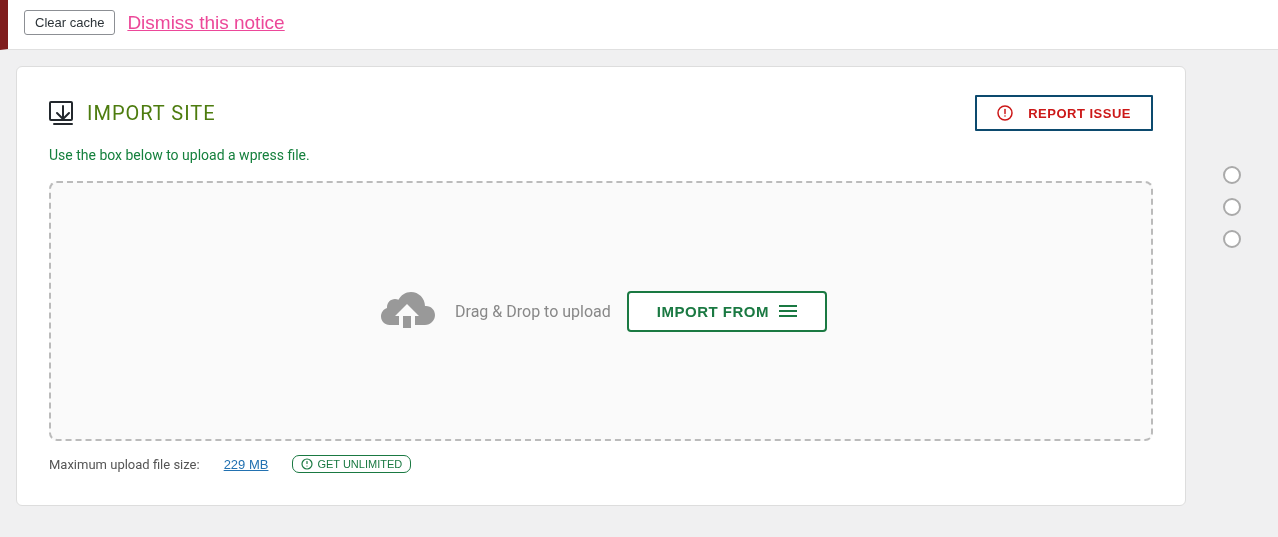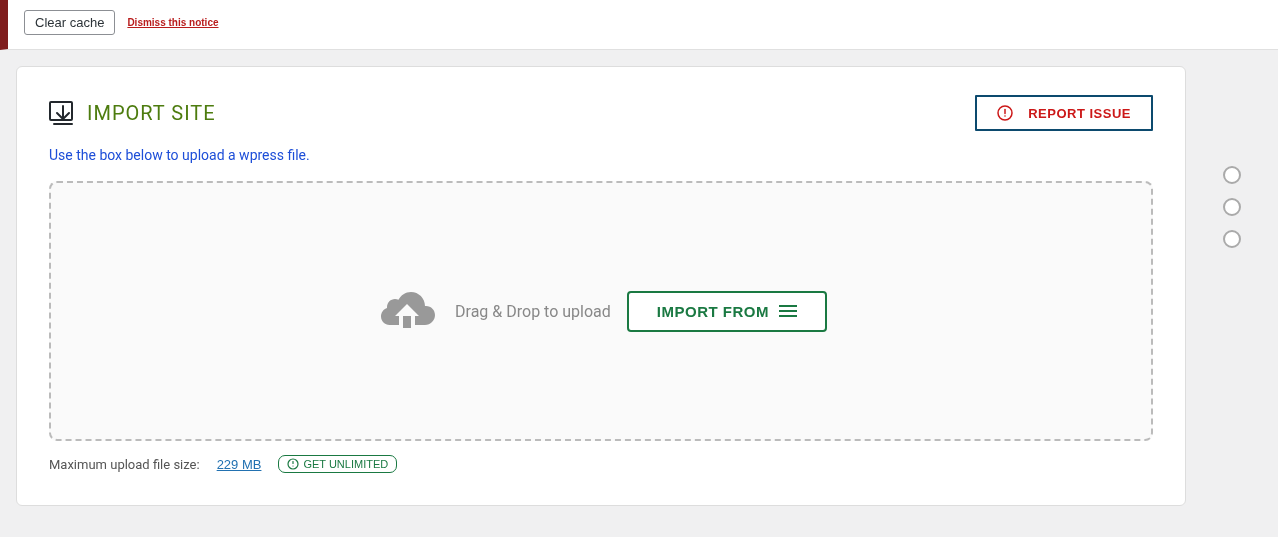--- a/index.html
+++ b/index.html
@@ -25,27 +25,26 @@
     .clear-cache-btn {
       border: 1px solid #8c8f94;
       background: #fff;
       color: #2c3338;
       font-size: 13px;
       padding: 4px 10px;
       cursor: pointer;
       border-radius: 3px;
     }
     .dismiss-link {
-      color: #b91c1c;
+      color: #ec4899;
       text-decoration: underline;
-      font-size: 10px;
+      font-size: 19px;
       cursor: pointer;
       background: none;
       border: none;
-      font-weight: bold;
     }
 
     
     .main-area {
       display: flex;
       padding: 16px;
       gap: 16px;
     }
 
     
@@ -92,21 +91,21 @@
       border-radius: 1px;
       display: flex;
       align-items: center;
       gap: 15px;
       letter-spacing: 0.5px;
       text-transform: uppercase;
     }
 
     .card-description {
       font-size: 14px;
-      color: #1d4ed8;
+      color: #15803d;
       margin-bottom: 18px;
     }
 
     
     .drop-zone {
       border: 2px dashed #bbb;
       border-radius: 8px;
       background: #fafafa;
       min-height: 260px;
       display: flex;
@@ -145,21 +144,21 @@
       letter-spacing: 0.5px;
       text-transform: uppercase;
     }
 
     
     .card-footer {
       font-size: 13px;
       color: #555;
       display: flex;
       align-items: center;
-      gap: 17px;
+      gap: 24px;
     }
     .file-size-link {
       color: #2271b1;
       text-decoration: underline;
       cursor: pointer;
       background: none;
       border: none;
       font-size: 13px;
     }
     .unlimited-btn {

